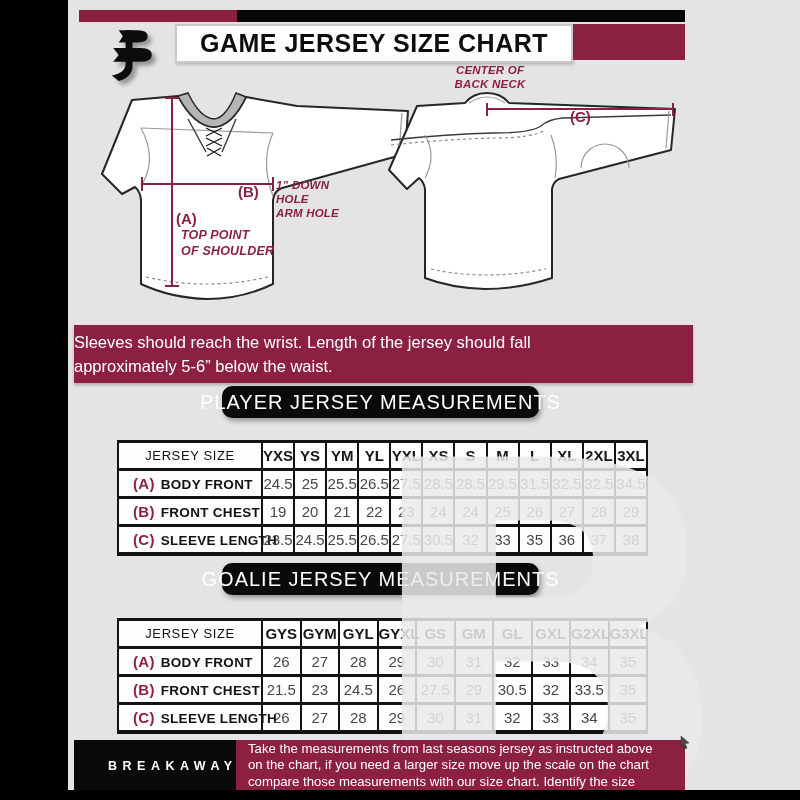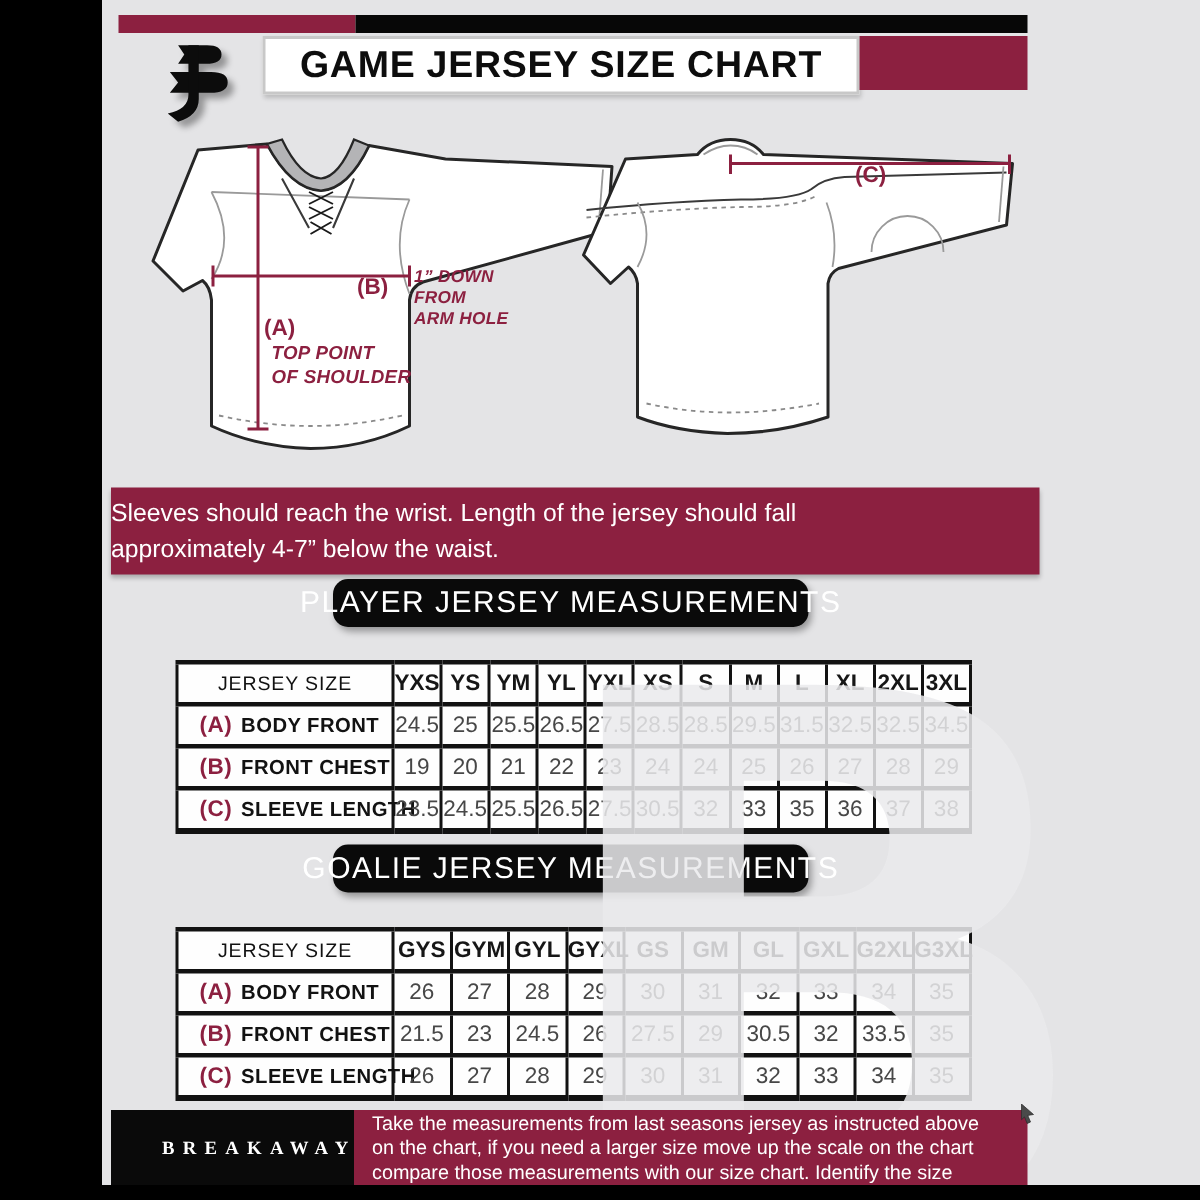--- a/index.html
+++ b/index.html
@@ -56,21 +56,21 @@
   table.size-table th.row-label .tag{color:#8c2040;font-weight:800;font-size:15px;margin-right:6px;}
   
   .watermark{
     left:288px;top:398px;font-size:500px;line-height:1;font-weight:bold;
     color:#ebebed;opacity:0.85;z-index:5;pointer-events:none;
     font-family:"DejaVu Sans", sans-serif;
   }
   
   .footer-black{
     left:6px;top:740px;width:162px;height:51px;background:#0a0a0a;
-    display:flex;align-items:center;padding-left:10px;box-sizing:border-box;gap:24px;z-index:6;font-family:Liberation Serif, serif;
+    display:flex;align-items:center;padding-left:10px;box-sizing:border-box;gap:24px;z-index:6;
   }
   .footer-brand{color:#fff;font-weight:700;font-size:12.5px;letter-spacing:5.5px;white-space:nowrap;}
   .footer-maroon{
     left:168px;top:740px;width:449px;height:51px;background:#8c2040;color:#fff;
     display:flex;flex-direction:column;justify-content:center;padding-left:12px;box-sizing:border-box;
     font-size:13.2px;line-height:16.5px;z-index:6;white-space:nowrap;
   }
   .cursor{left:612px;top:736px;z-index:7;}
   svg .jersey{fill:#ffffff;stroke:#262626;stroke-width:2;stroke-linejoin:round;}
   svg .seam{fill:none;stroke:#9a9a9a;stroke-width:1.2;}
@@ -123,36 +123,40 @@
       <path class="stitch" d="M12,55 Q70,49 115,48 Q154,48 166,40"></path>
       <path class="seam" d="M172,45 Q180,66 176,88"></path>
       <path class="seam" d="M46,45 Q58,66 46,88"></path>
       <path class="seam" d="M202,78 A24,24 0 1 1 250,78"></path>
       <path class="seam" d="M290,21 L287,58"></path>
       <path class="stitch" d="M52,179 Q106,191 167,179"></path>
       <path class="measure" d="M108,19 H294 M108,13 V26 M294,13 V26"></path>
     </svg>
   </div>
 
+  <div class="m-note" style="left:376px;top:63px;width:92px;text-align:center;">
+    <div>CENTER OF</div>
+    <div>BACK NECK</div>
+  </div>
   <div class="m-tag" style="left:502px;top:108px;">(C)</div>
   <div class="m-tag" style="left:170px;top:183px;">(B)</div>
   <div class="m-note" style="left:208px;top:178px;">
     <div>1” DOWN</div>
-    <div>FROM</div>
+    <div>HOLE</div>
     <div>ARM HOLE</div>
   </div>
   <div class="m-tag" style="left:108px;top:210px;">(A)</div>
   <div class="m-note" style="left:113px;top:227px;font-size:12.5px;line-height:16px;">
     <div>TOP POINT</div>
     <div>OF SHOULDER</div>
   </div>
 
   <div class="abs notice">
     <div>Sleeves should reach the wrist. Length of the jersey should fall</div>
-    <div>approximately 4-7” below the waist.</div>
+    <div>approximately 5-6” below the waist.</div>
   </div>
 
   <div class="abs section-banner" style="top:386px;">
     <span>PLAYER JERSEY MEASUREMENTS</span>
   </div>
   <div class="abs unit" style="top:420px;">Unit: Inches</div>
   <table class="size-table" style="top:440px;">
       <thead>
         <tr>
           <th class="label-col">JERSEY SIZE</th>

